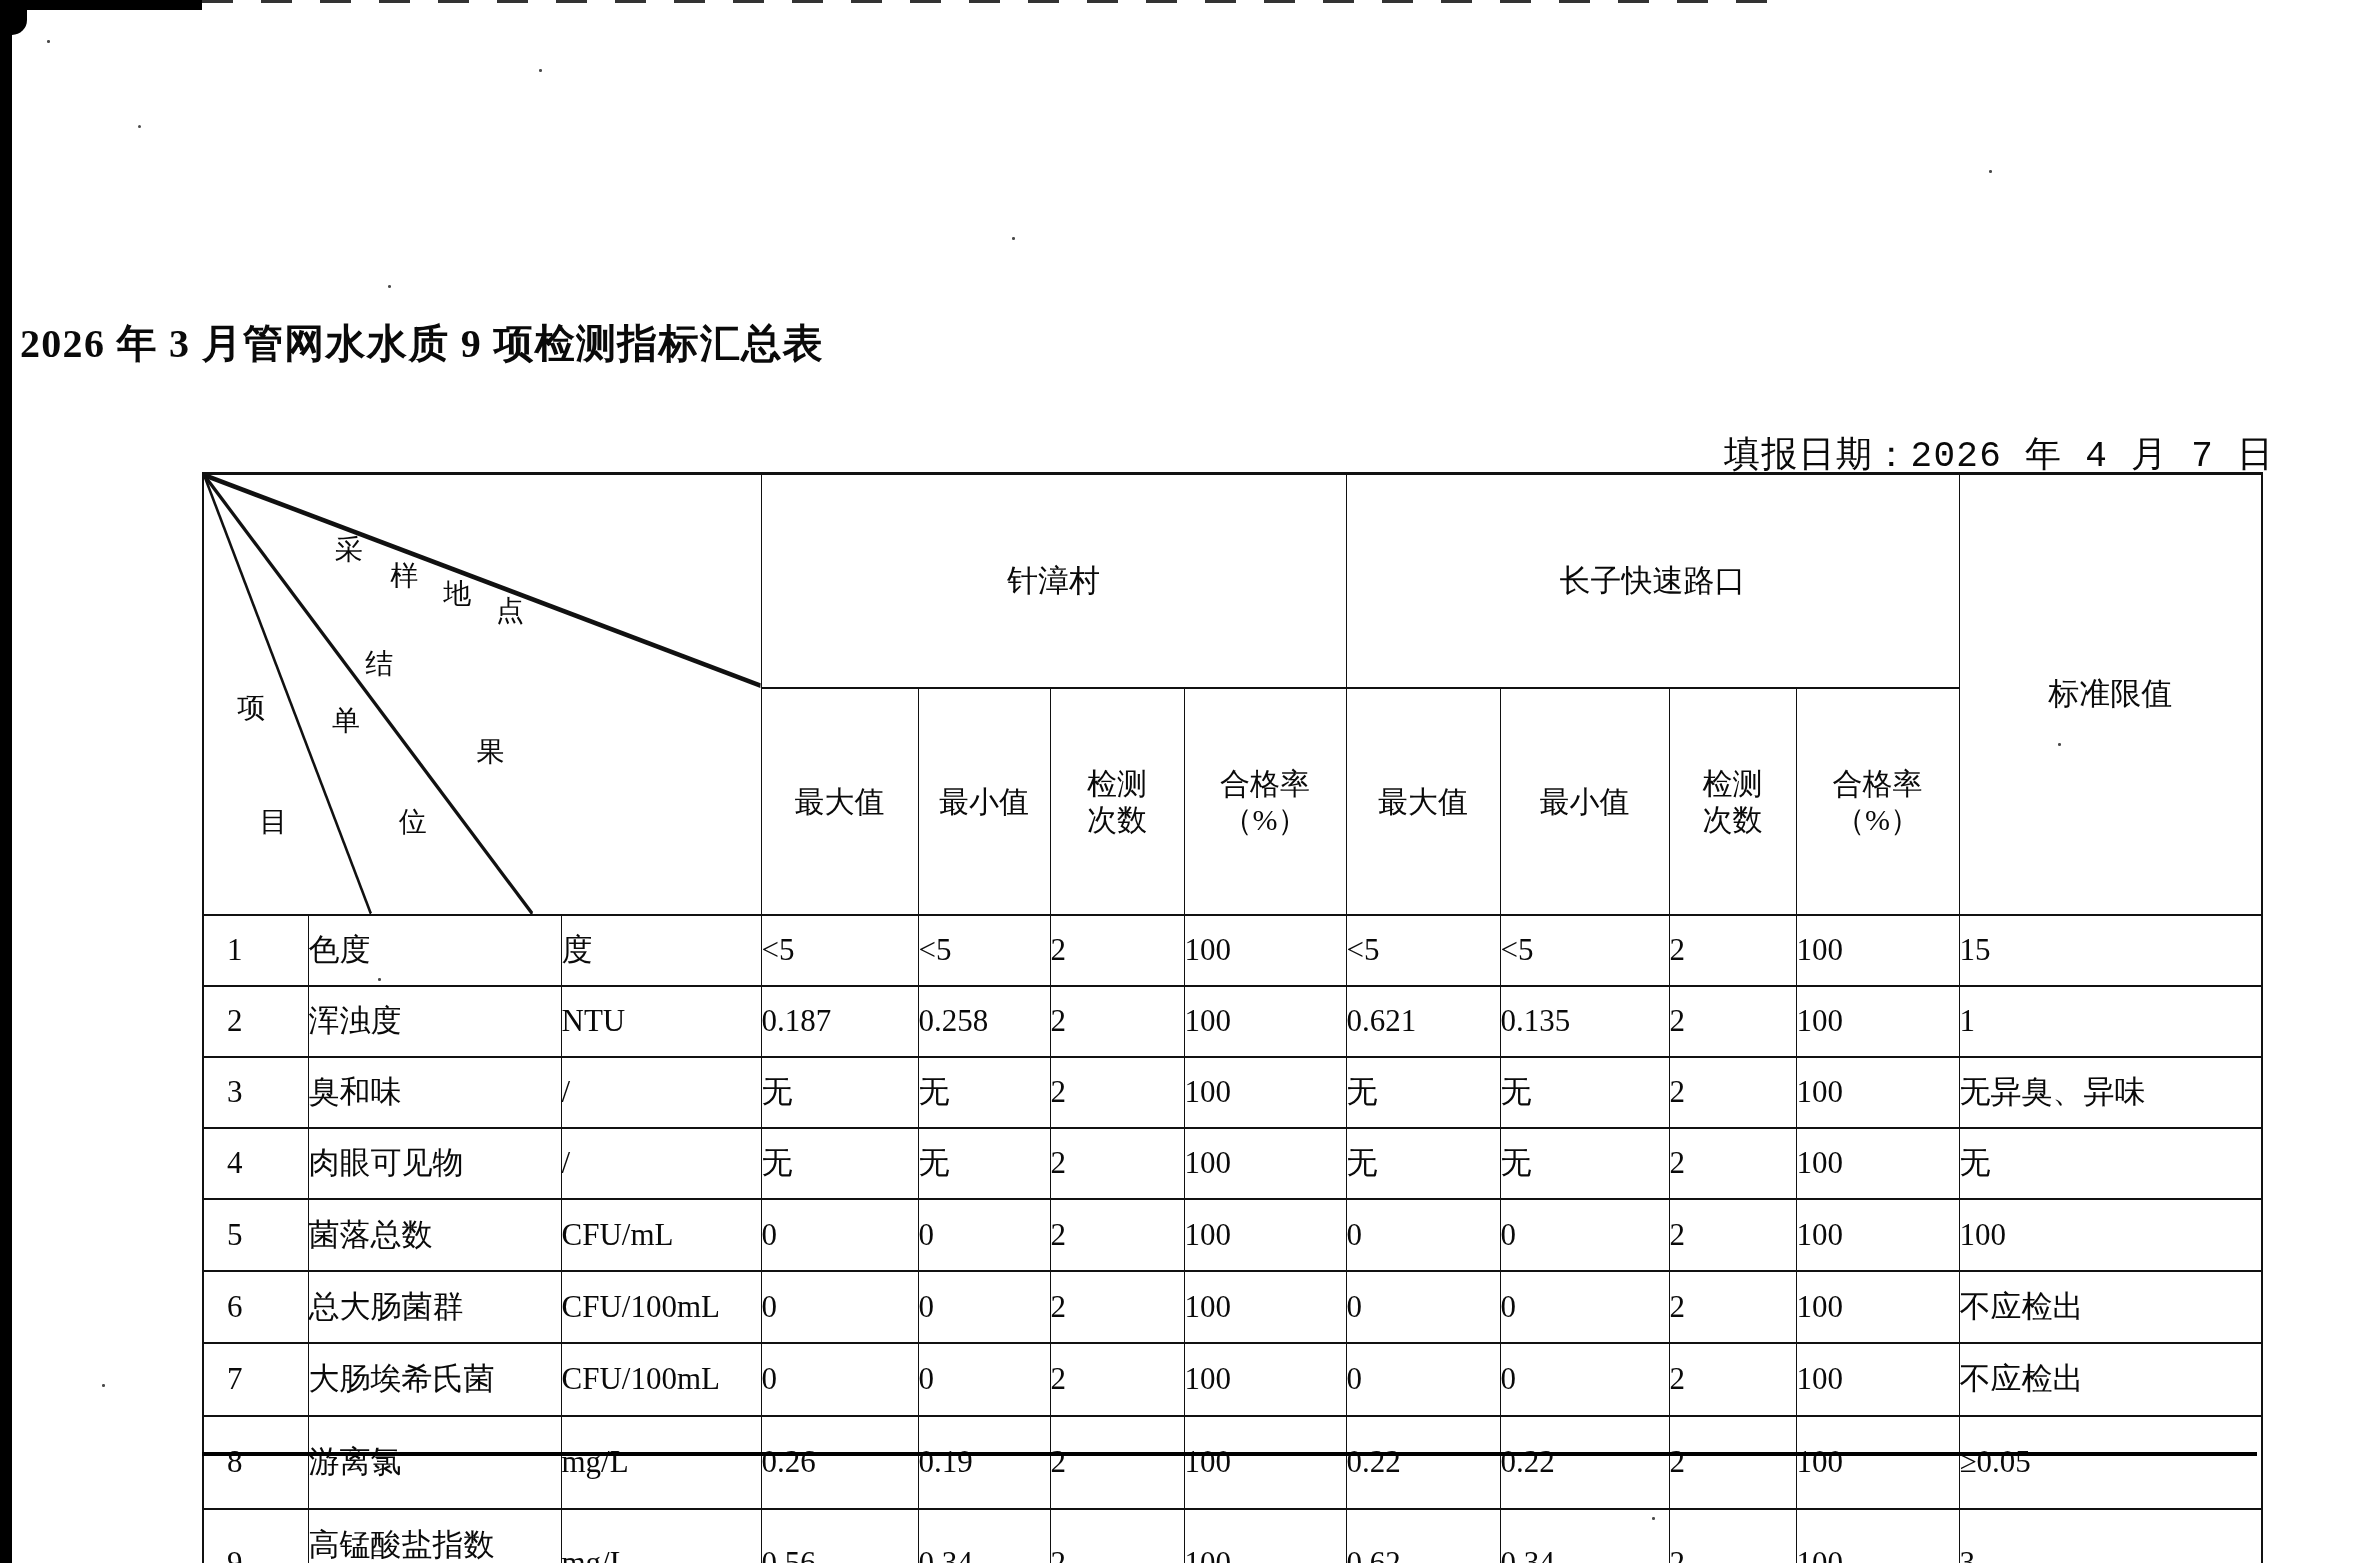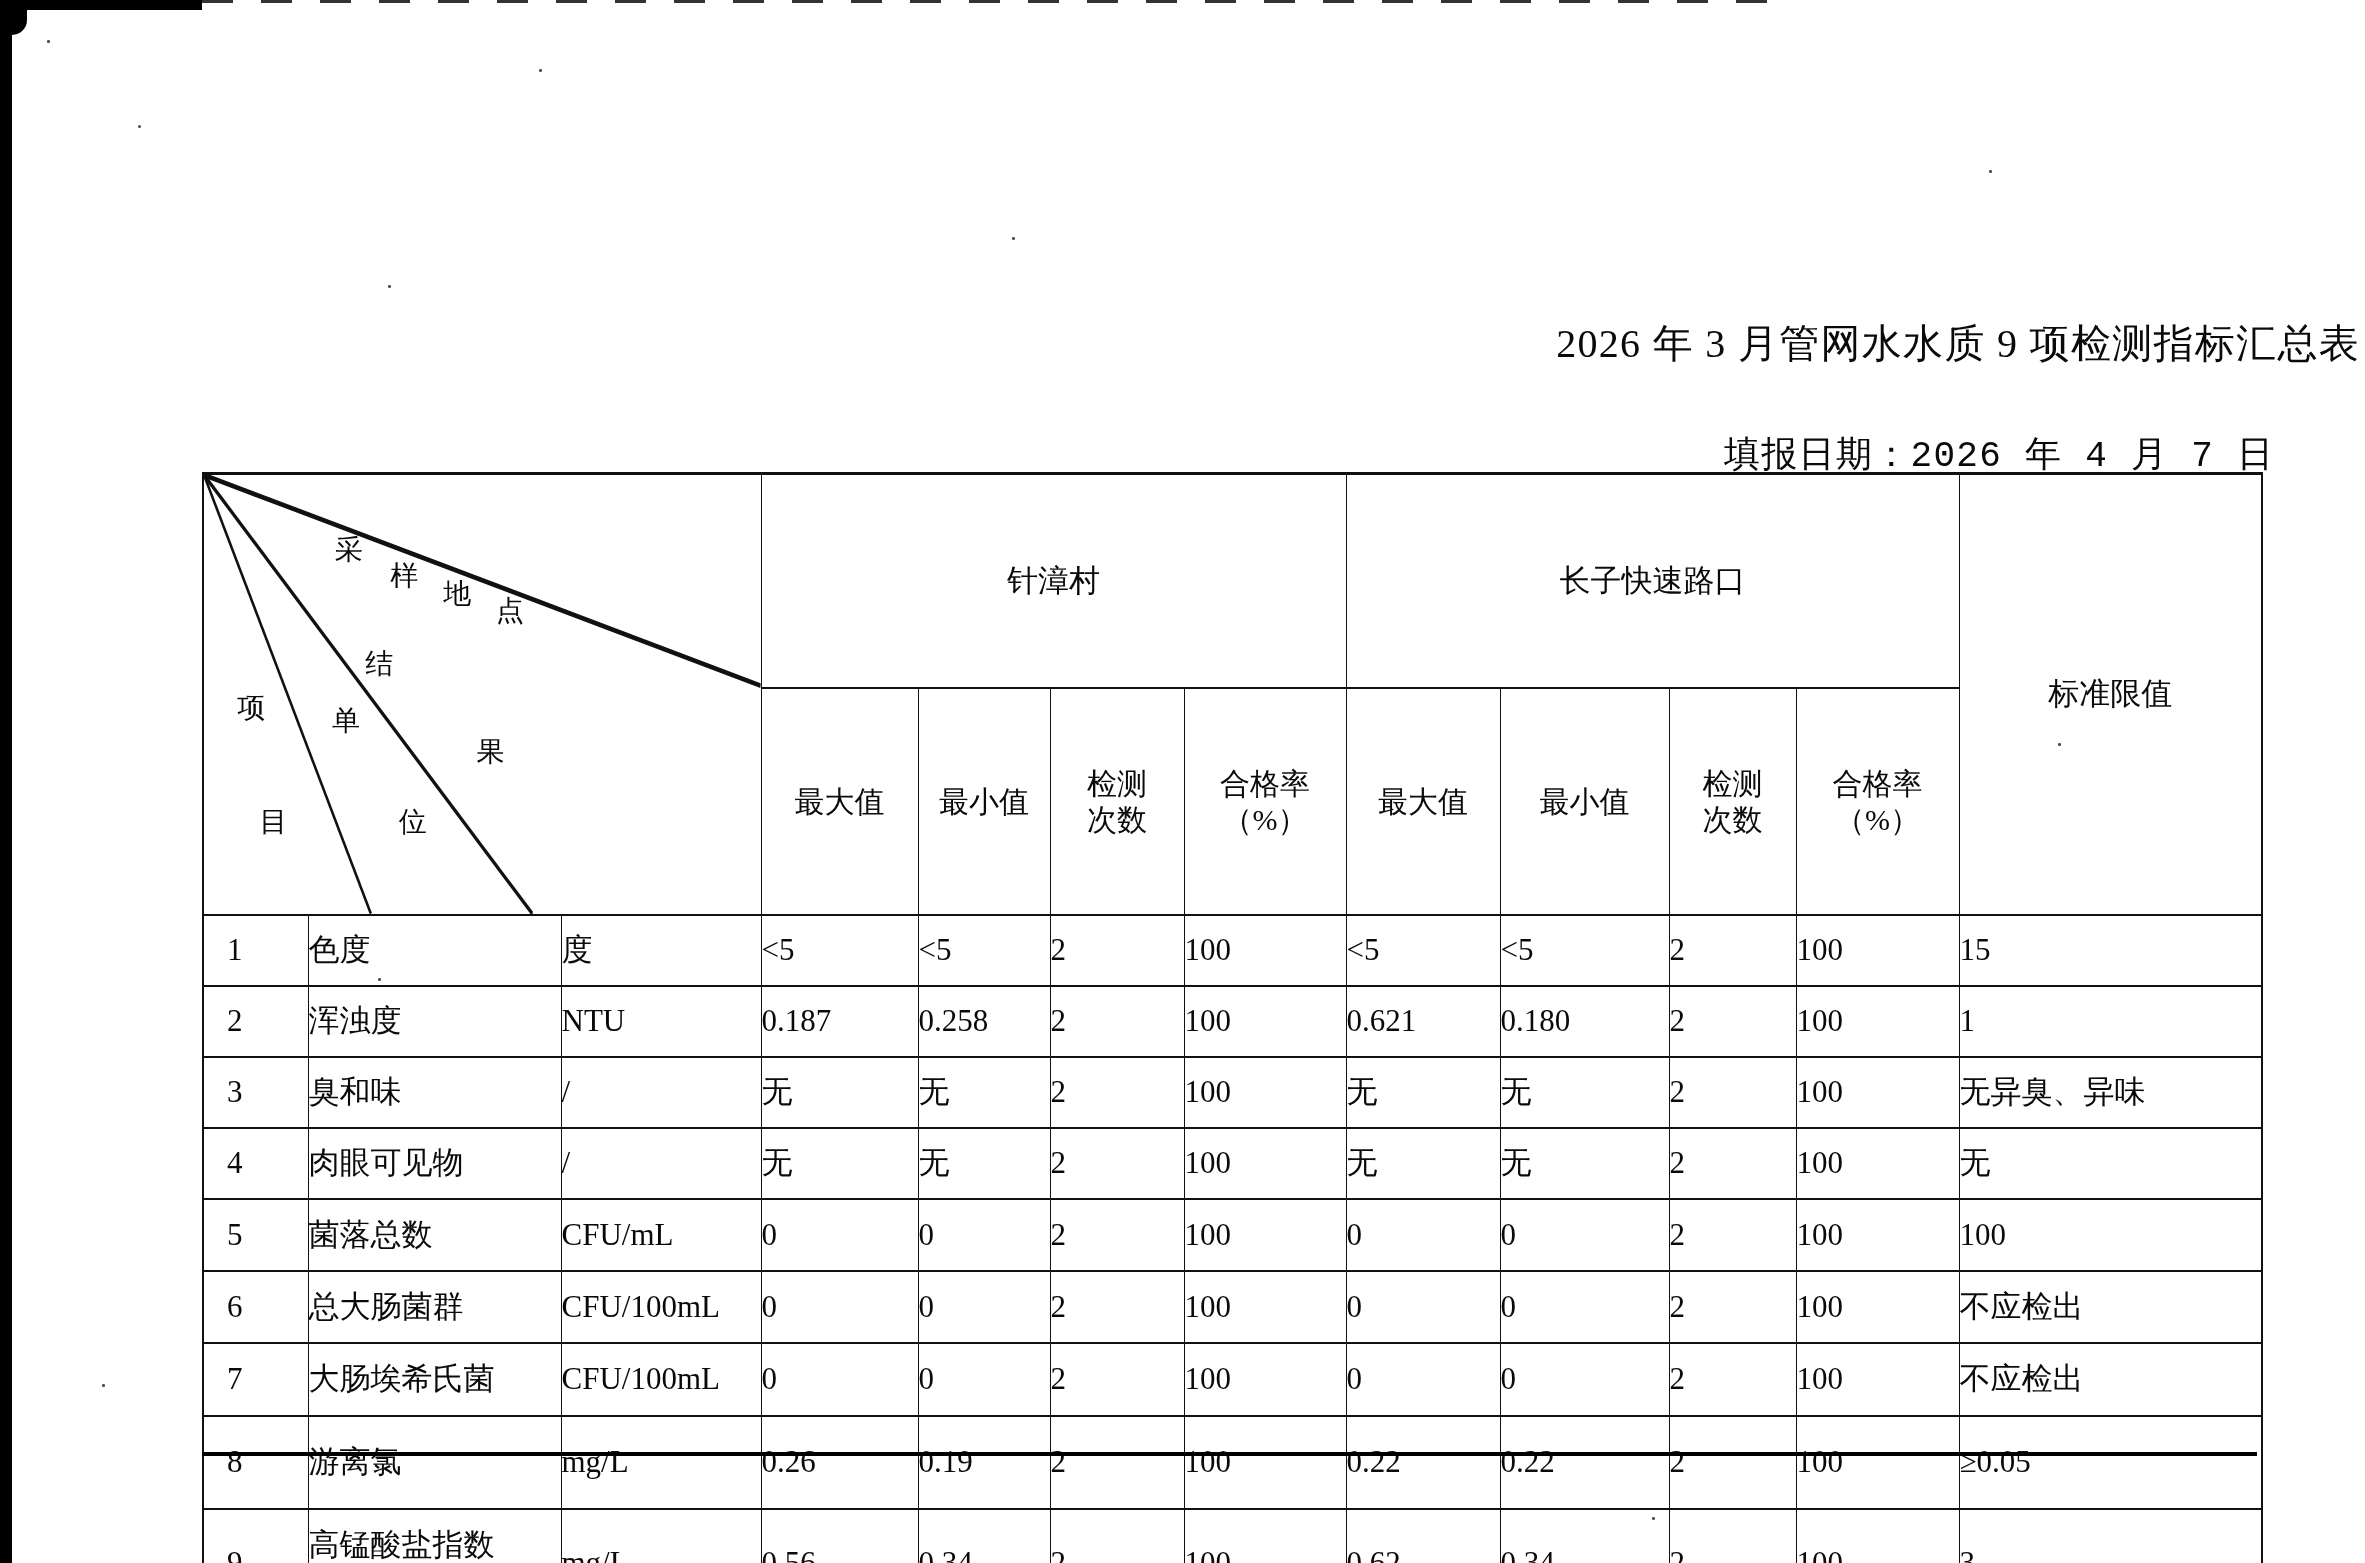--- a/index.html
+++ b/index.html
@@ -20,22 +20,22 @@
     background:repeating-linear-gradient(90deg,#000 0 31px,transparent 31px 59px);
     opacity:.8;
   }
   .speck{position:absolute;border-radius:50%;background:#4a4a4a;}
   
   .title{
     position:absolute;left:40px;right:0;top:220px;
     text-align:center;font-size:42px;font-weight:600;letter-spacing:6px;
   }
   .subtitle{
-    position:absolute;left:20px;right:6px;top:316px;
-    text-align:right;font-size:40px;font-weight:400;letter-spacing:1.3px;
+    position:absolute;left:20px;right:0;top:316px;
+    text-align:left;font-size:40px;font-weight:700;letter-spacing:1.3px;
   }
   .report-date{
     position:absolute;left:1724px;top:430px;
     font-size:36px;letter-spacing:1.3px;font-family:Liberation Mono, monospace;
   }
   
   table.wq{
     position:absolute;left:202px;top:472px;
     width:2060px;height:890px;
     border-collapse:collapse;table-layout:fixed;
@@ -162,21 +162,21 @@
       </tr>
       <tr style="height:71px">
         <td class="c-no">2</td>
         <td>浑浊度</td>
         <td>NTU</td>
         <td>0.187</td>
         <td>0.258</td>
         <td>2</td>
         <td>100</td>
         <td>0.621</td>
-        <td>0.180</td>
+        <td>0.135</td>
         <td>2</td>
         <td>100</td>
         <td>1</td>
       </tr>
       <tr style="height:71px">
         <td class="c-no">3</td>
         <td>臭和味</td>
         <td>/</td>
         <td>无</td>
         <td>无</td>

